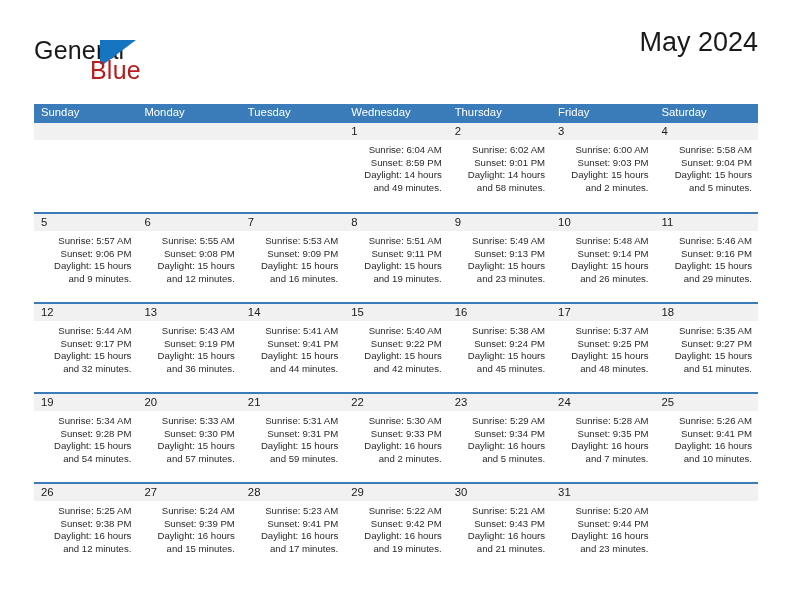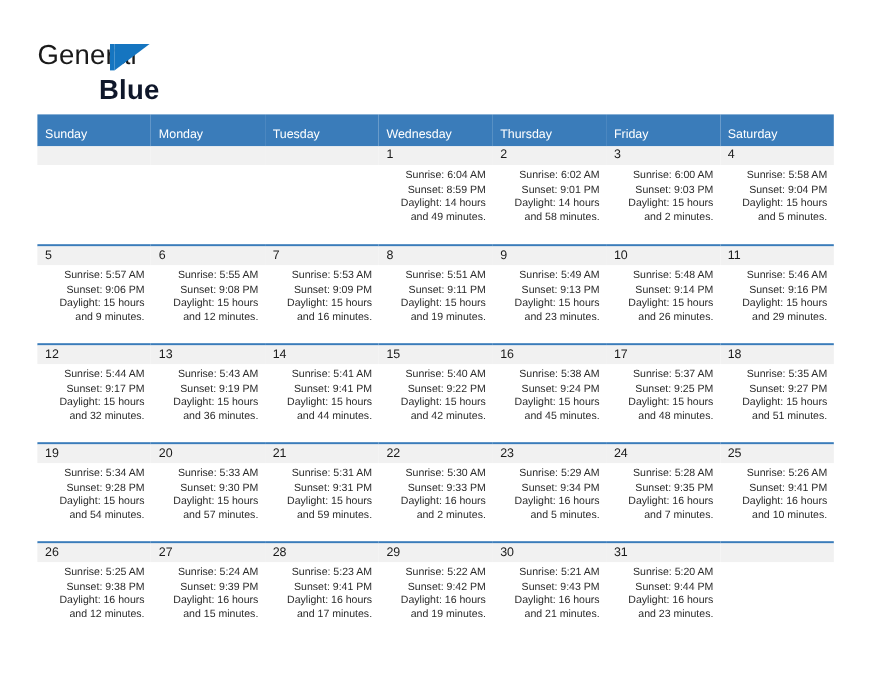--- a/index.html
+++ b/index.html
@@ -42,25 +42,25 @@
     top: 10px;
     font-size: 25px;
     color: #1a1a1a;
     letter-spacing: 0.2px;
     font-weight: 400;
     line-height: 1;
   }
   .brand-blue {
     position: absolute;
     left: 56px;
-    top: 42px;
+    top: 30px;
     font-size: 25px;
-    color: #0f172a;
+    color: #b91c1c;
     letter-spacing: 0.2px;
-    font-weight: 700;
+    font-weight: 400;
     line-height: 1;
   }
   .brand-mark {
     position: absolute;
     left: 66px;
     top: 12px;
     width: 36px;
     height: 24px;
   }
   .brand-mark .bar {
@@ -111,21 +111,21 @@
     width: 724px;
     border-collapse: collapse;
     table-layout: fixed;
   }
   .calendar th {
     background: #3a7cba;
     color: #ffffff;
     font-size: 11.3px;
     font-weight: 400;
     text-align: left;
-    padding: 12px 0 5px 7px;
+    padding: 1px 0 5px 7px;
     height: 19px;
     box-sizing: border-box;
     vertical-align: middle;
   }
   .calendar td {
     vertical-align: top;
     padding: 0;
     border-top: 2px solid #3a7cba;
     height: 90px;
     box-sizing: border-box;
@@ -170,20 +170,21 @@
     <div class="brand">
       <span class="brand-general">General</span>
       <span class="brand-mark">
         <span class="bar"></span>
         <span class="tri"></span>
       </span>
       <span class="brand-blue">Blue</span>
     </div>
 
     <div class="title-block">
+      <div class="cal-title">May 2024</div>
     </div>
 
   </div>
 
   <table class="calendar">
     <thead>
       <tr>
         <th>Sunday</th>
         <th>Monday</th>
         <th>Tuesday</th>

